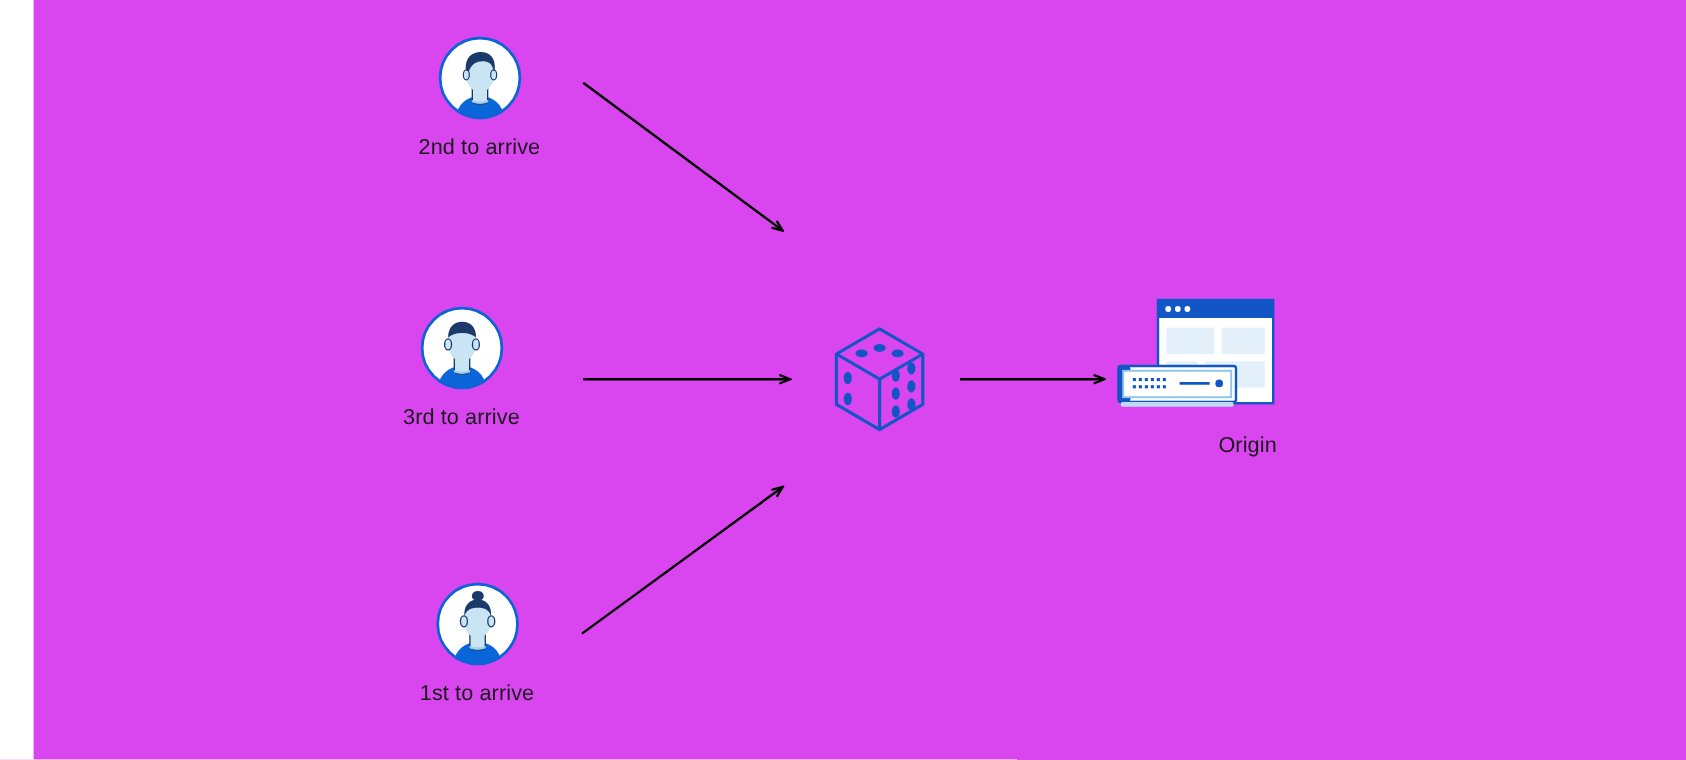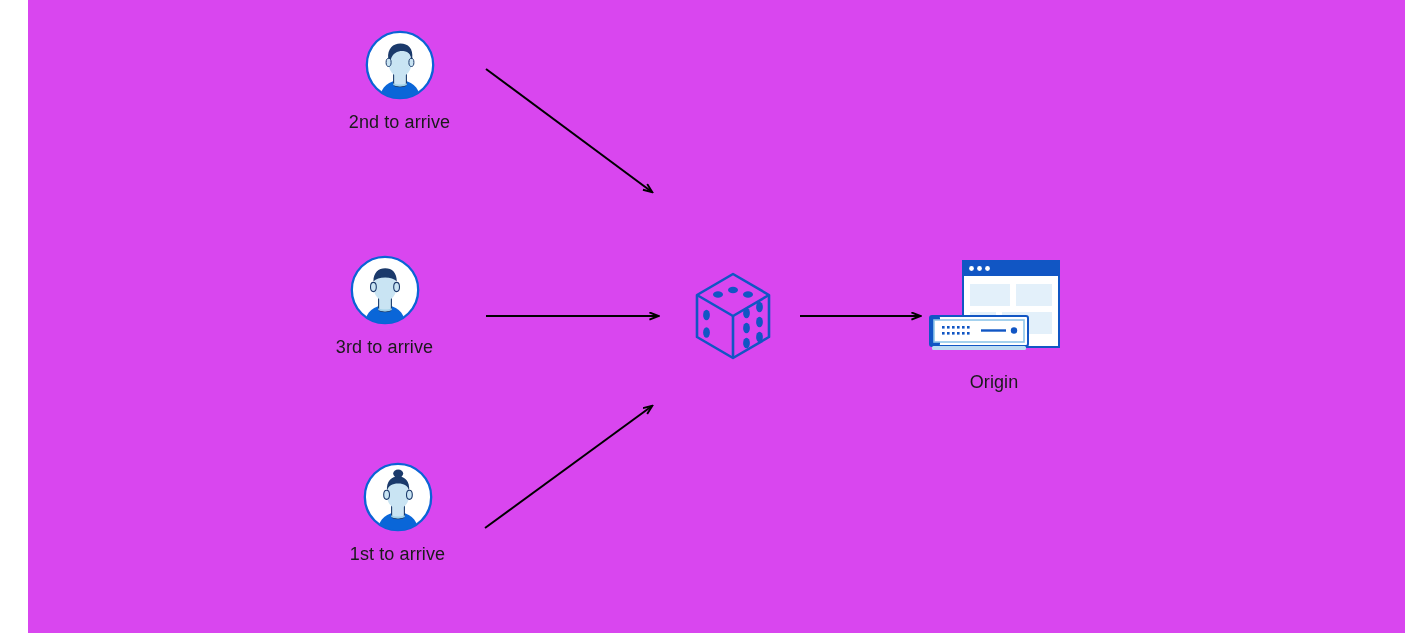--- a/index.html
+++ b/index.html
@@ -108,21 +108,21 @@
           <ellipse cx="25.4" cy="34.0" rx="2.9" ry="4.6" fill="#c9e4f3" stroke="#1b3a6b" stroke-width="1.1"></ellipse>
           <ellipse cx="48.6" cy="34.0" rx="2.9" ry="4.6" fill="#c9e4f3" stroke="#1b3a6b" stroke-width="1.1"></ellipse>
           <path d="M25.4 28.4 C25.4 19.6 30.4 15.2 37.2 15.2 C44.2 15.2 48.8 19.6 48.8 28.4 C46.2 25.6 42.4 24.4 37.2 24.4 C31.8 24.4 28.0 25.6 25.4 28.4 Z" fill="#1b3a6b"></path>
           <path d="M30.2 55.2 C32.4 57.0 41.6 57.0 43.8 55.2 L43.8 57.0 C41.4 58.9 32.6 58.9 30.2 57.0 Z" fill="#9fd0e8"></path>
         </g>
       </svg>
     </div>
     <div class="node-label">3rd to arrive</div>
   </div>
 
-  <div class="node" style="left:301px; top:460px; width:137px;">
+  <div class="node" style="left:301px; top:483px; width:137px;">
     <div class="avatar-wrap">
       <svg viewBox="0 0 74 74" width="74" height="74" xmlns="http://www.w3.org/2000/svg">
         <defs>
             <clipPath id="c1">
               <circle cx="37" cy="37" r="33.2"></circle>
             </clipPath>
           </defs>
         <circle cx="37" cy="37" r="33.2" fill="#ffffff" stroke="#0b63d6" stroke-width="2.3"></circle>
         <g clip-path="url(#c1)">
           <path d="M16.5 74 C16.5 59.5 25.6 52.2 37 52.2 C48.4 52.2 57.5 59.5 57.5 74 Z" fill="#0a66d8"></path>
@@ -160,21 +160,21 @@
           <ellipse cx="55.5" cy="73.0" rx="3.4" ry="5.2"></ellipse>
           <ellipse cx="68.5" cy="67.0" rx="3.4" ry="5.2"></ellipse>
 
           <ellipse cx="15.5" cy="45.0" rx="3.4" ry="5.2"></ellipse>
           <ellipse cx="15.5" cy="62.5" rx="3.4" ry="5.2"></ellipse>
         </g>
       </svg>
     </div>
   </div>
 
-  <div class="node" style="left:896px; top:258px; width:140px;">
+  <div class="node" style="left:896px; top:247px; width:140px;align-items:flex-end;">
     <div class="origin-wrap">
       <svg viewBox="0 0 140 100" width="140" height="100" xmlns="http://www.w3.org/2000/svg">
 
         <g>
           <rect x="37" y="3" width="96" height="86" fill="#ffffff" stroke="#1156c4" stroke-width="2"></rect>
           <rect x="37" y="3" width="96" height="15" fill="#1156c4"></rect>
           <circle cx="45.5" cy="10.5" r="2.4" fill="#ffffff"></circle>
           <circle cx="53.5" cy="10.5" r="2.4" fill="#ffffff"></circle>
           <circle cx="61.5" cy="10.5" r="2.4" fill="#ffffff"></circle>
           <rect x="44" y="26" width="40" height="22" fill="#e3f0fa"></rect>

